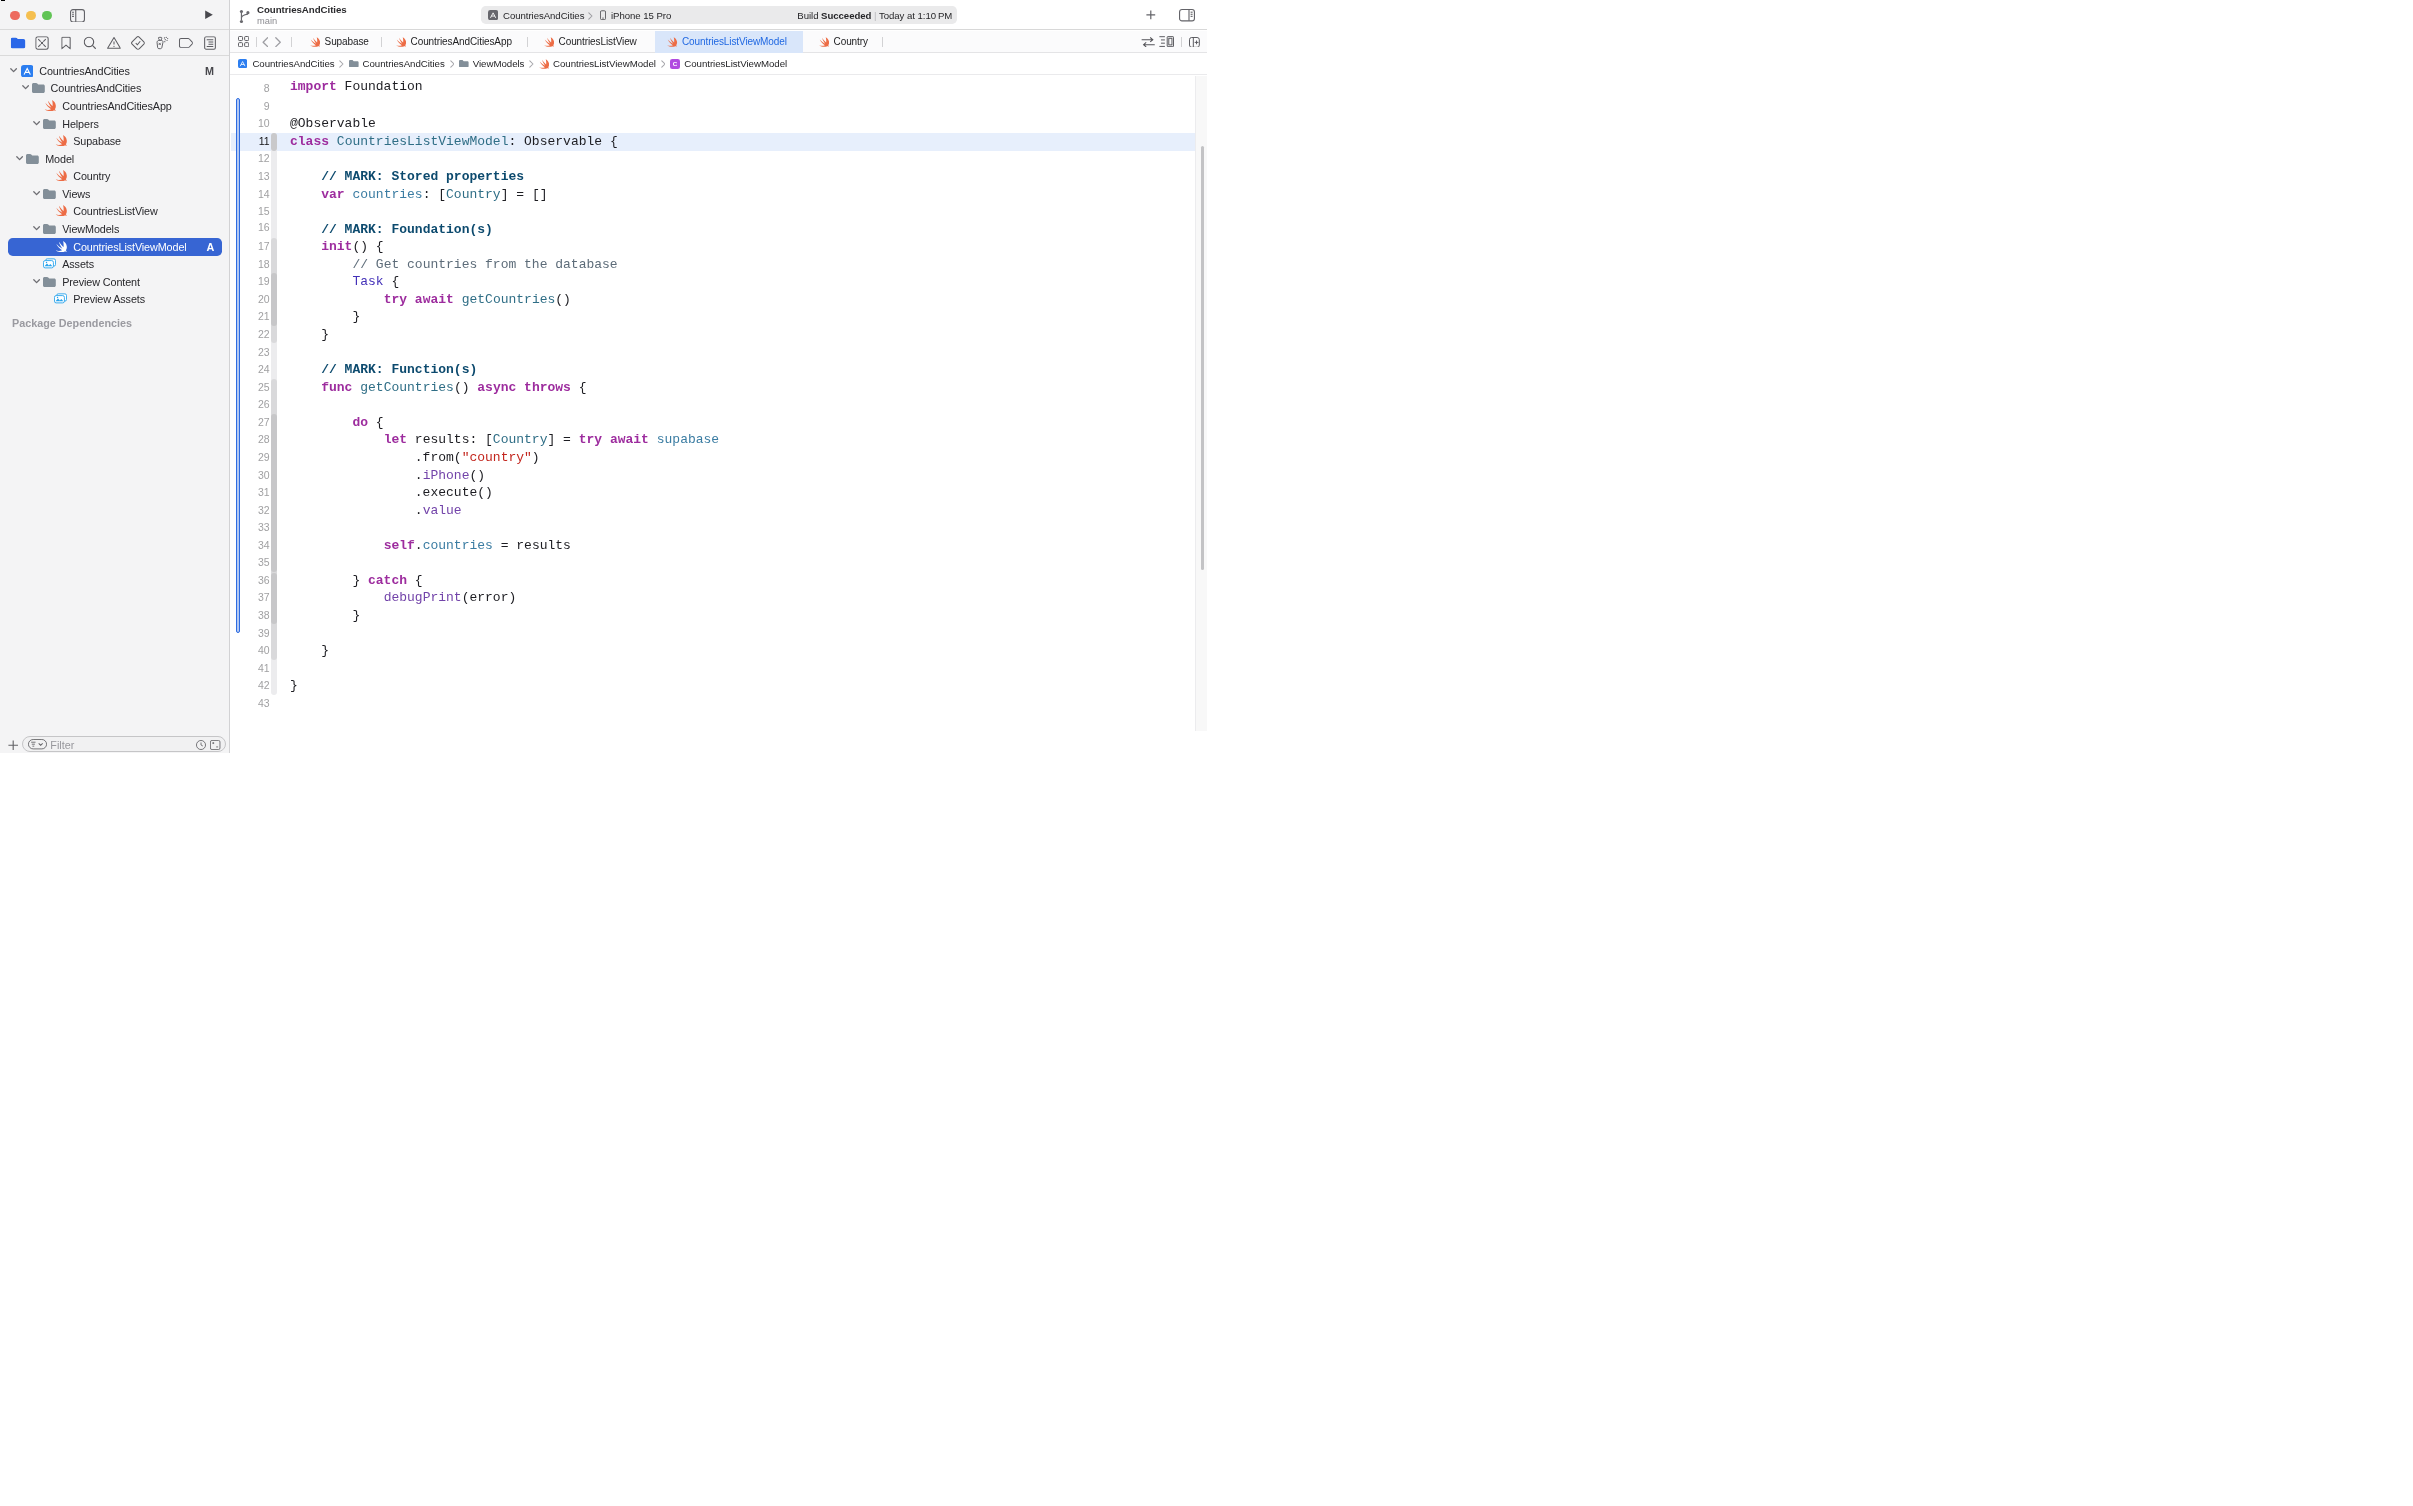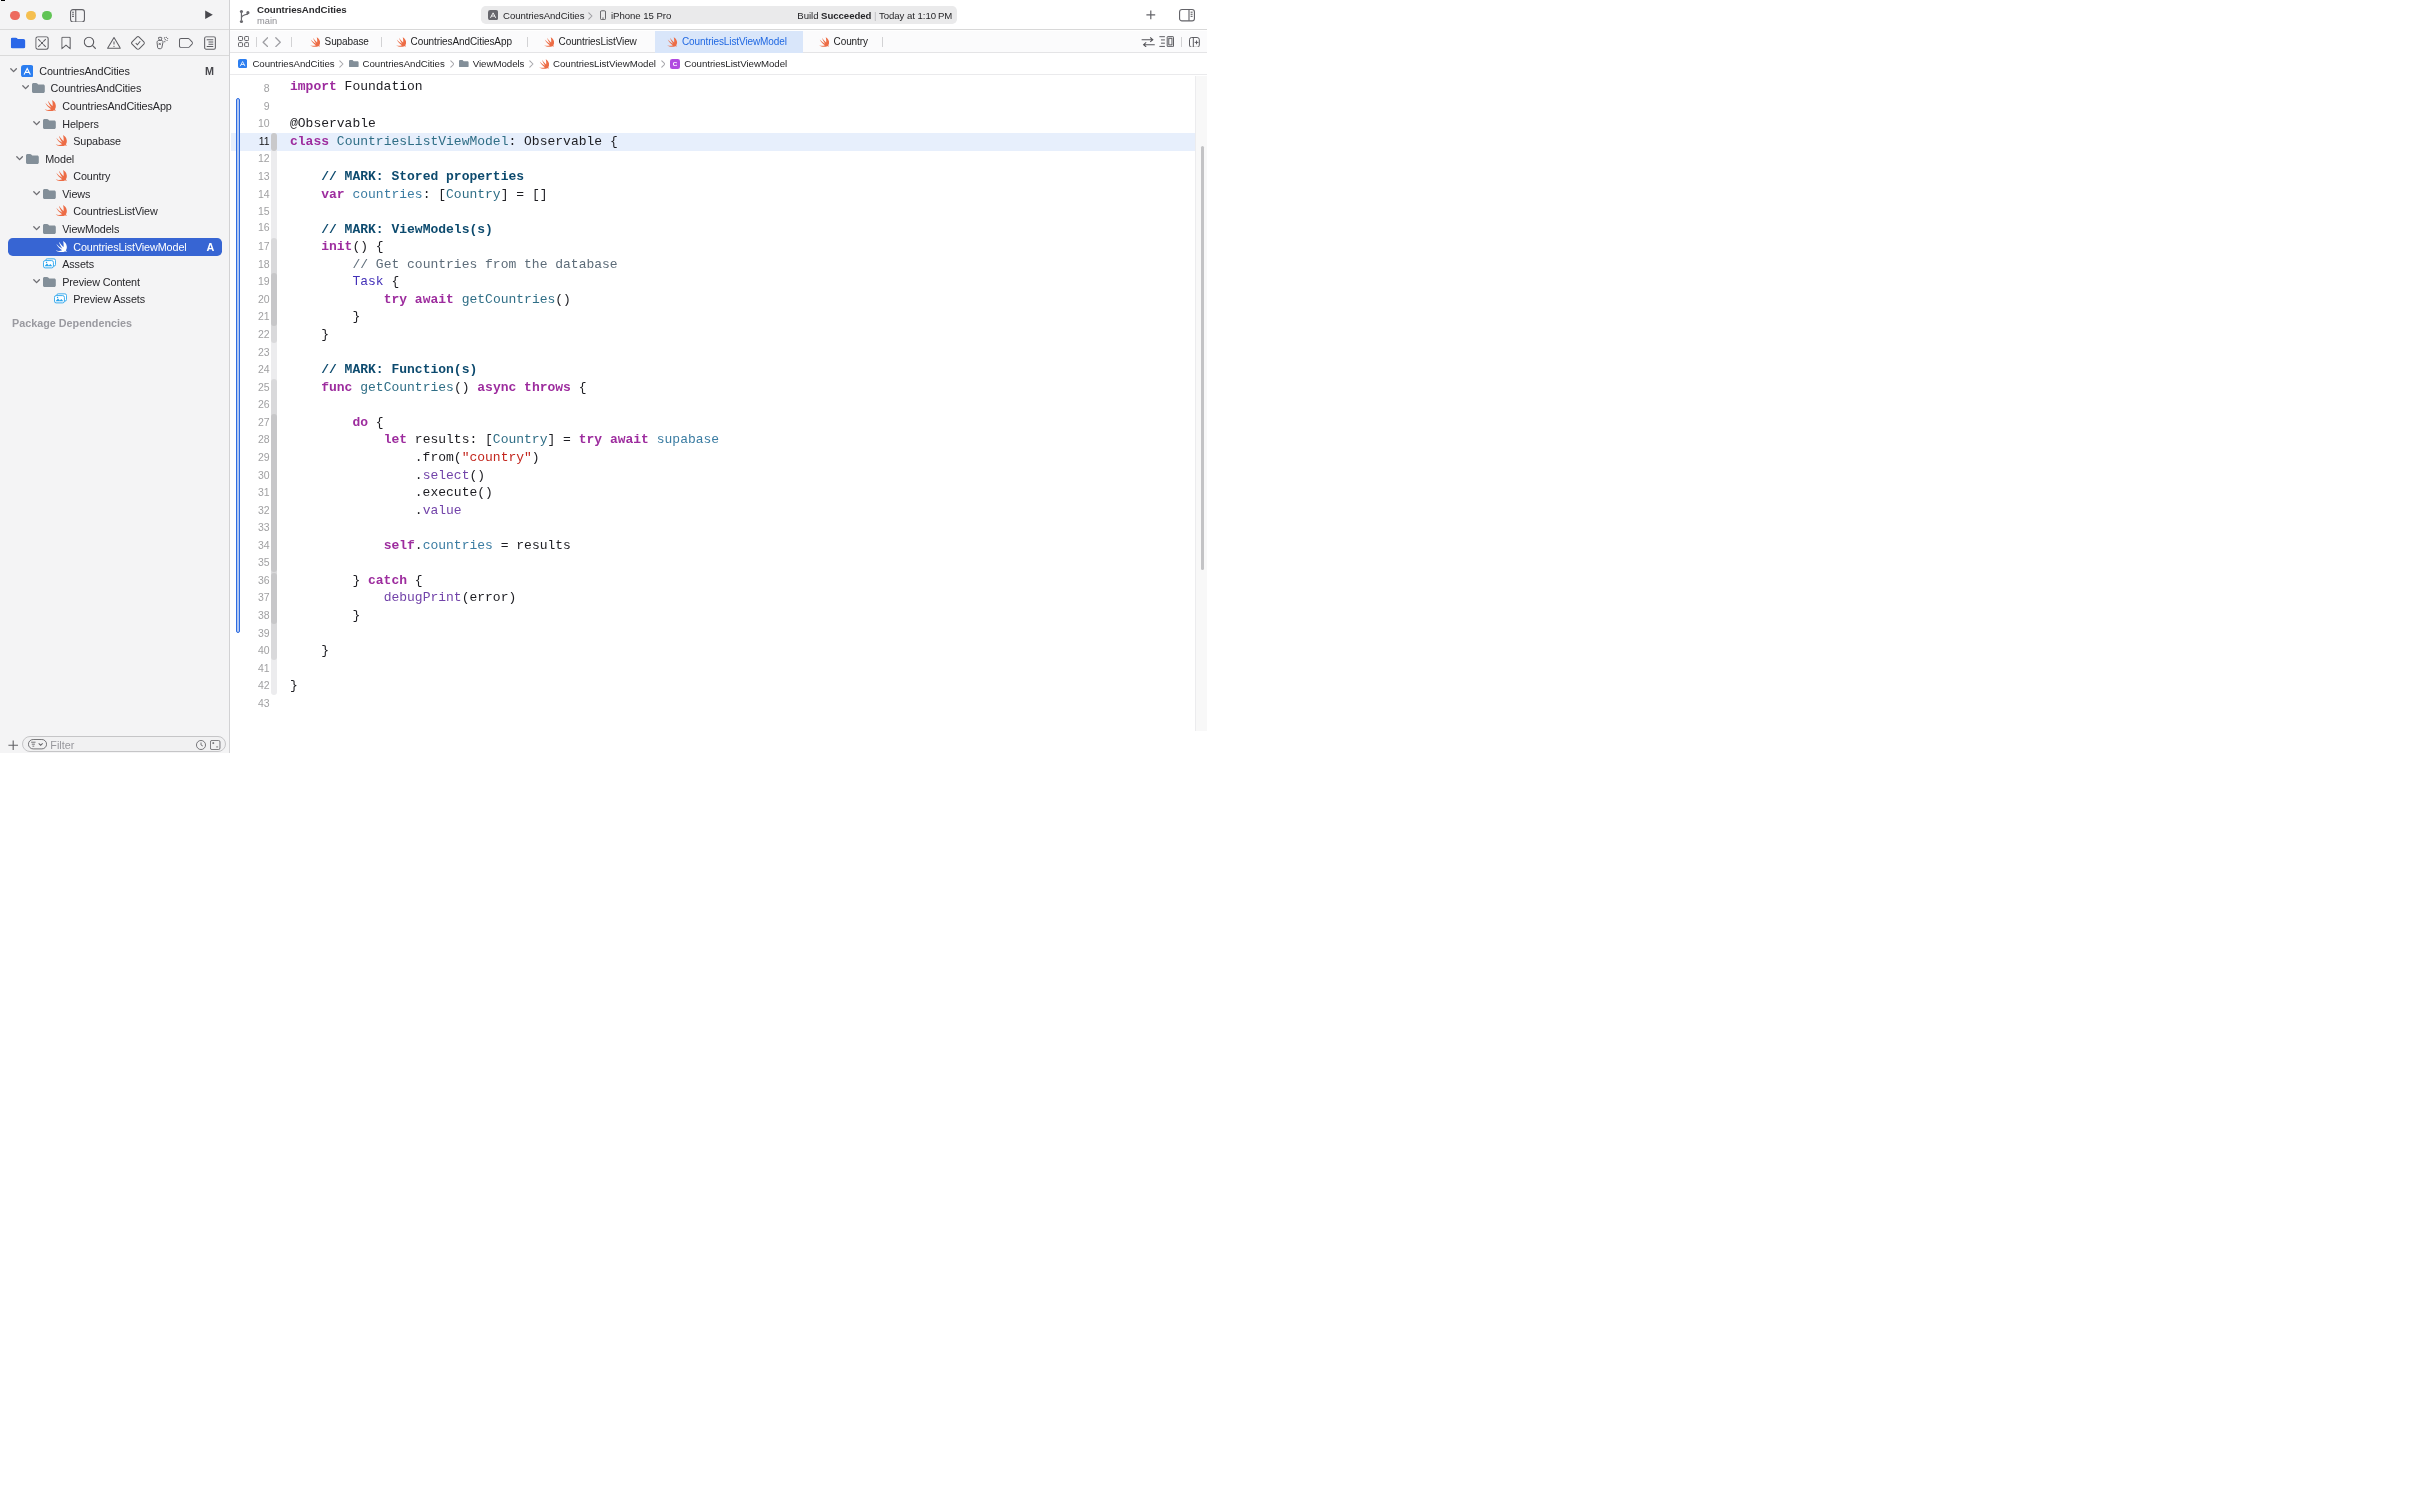--- a/index.html
+++ b/index.html
@@ -477,21 +477,21 @@
       <div class="cline" style="top:39px;">@Observable</div>
     <div class="lnum cur" style="top:57px;">11</div>
       <div class="cline" style="top:57px;"><span class="k">class</span> <span class="t">CountriesListViewModel</span>: Observable {</div>
     <div class="lnum" style="top:74px;">12</div>
     <div class="lnum" style="top:92px;">13</div>
       <div class="cline" style="top:92px;">    <span class="m">// MARK: Stored properties</span></div>
     <div class="lnum" style="top:110px;">14</div>
       <div class="cline" style="top:110px;">    <span class="k">var</span> <span class="v">countries</span>: [<span class="t">Country</span>] = []</div>
     <div class="lnum" style="top:127px;">15</div>
     <div class="lnum" style="top:143px;">16</div>
-      <div class="cline" style="top:145px;">    <span class="m">// MARK: ViewModels(s)</span></div>
+      <div class="cline" style="top:145px;">    <span class="m">// MARK: Foundation(s)</span></div>
     <div class="lnum" style="top:162px;">17</div>
       <div class="cline" style="top:162px;">    <span class="k">init</span>() {</div>
     <div class="lnum" style="top:180px;">18</div>
       <div class="cline" style="top:180px;">        <span class="c">// Get countries from the database</span></div>
     <div class="lnum" style="top:197px;">19</div>
       <div class="cline" style="top:197px;">        <span class="i">Task</span> {</div>
     <div class="lnum" style="top:215px;">20</div>
       <div class="cline" style="top:215px;">            <span class="k">try</span> <span class="k">await</span> <span class="t">getCountries</span>()</div>
     <div class="lnum" style="top:232px;">21</div>
       <div class="cline" style="top:232px;">        }</div>
@@ -503,21 +503,21 @@
     <div class="lnum" style="top:303px;">25</div>
       <div class="cline" style="top:303px;">    <span class="k">func</span> <span class="t">getCountries</span>() <span class="k">async</span> <span class="k">throws</span> {</div>
     <div class="lnum" style="top:320px;">26</div>
     <div class="lnum" style="top:338px;">27</div>
       <div class="cline" style="top:338px;">        <span class="k">do</span> {</div>
     <div class="lnum" style="top:355px;">28</div>
       <div class="cline" style="top:355px;">            <span class="k">let</span> results: [<span class="t">Country</span>] = <span class="k">try</span> <span class="k">await</span> <span class="v">supabase</span></div>
     <div class="lnum" style="top:373px;">29</div>
       <div class="cline" style="top:373px;">                .from(<span class="s">"country"</span>)</div>
     <div class="lnum" style="top:391px;">30</div>
-      <div class="cline" style="top:391px;">                .<span class="p">select</span>()</div>
+      <div class="cline" style="top:391px;">                .<span class="p">iPhone</span>()</div>
     <div class="lnum" style="top:408px;">31</div>
       <div class="cline" style="top:408px;">                .execute()</div>
     <div class="lnum" style="top:426px;">32</div>
       <div class="cline" style="top:426px;">                .<span class="p">value</span></div>
     <div class="lnum" style="top:443px;">33</div>
     <div class="lnum" style="top:461px;">34</div>
       <div class="cline" style="top:461px;">            <span class="k">self</span>.<span class="v">countries</span> = results</div>
     <div class="lnum" style="top:478px;">35</div>
     <div class="lnum" style="top:496px;">36</div>
       <div class="cline" style="top:496px;">        } <span class="k">catch</span> {</div>

